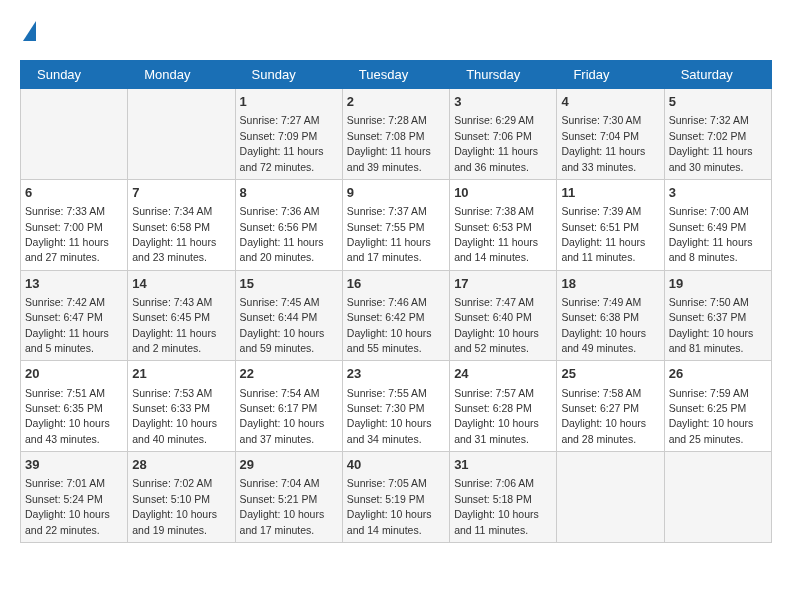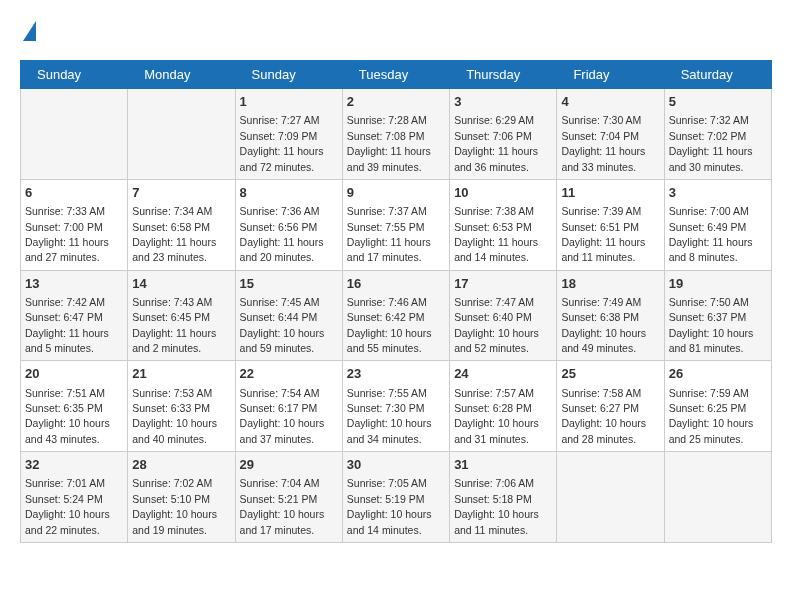--- a/index.html
+++ b/index.html
@@ -137,22 +137,22 @@
       <tr>
         <td><span class="day-num">20</span><span class="cell-text">Sunrise: 7:51 AM</span><br><span class="cell-text">Sunset: 6:35 PM</span><br><span class="cell-text">Daylight: 10 hours and 43 minutes.</span></td>
         <td><span class="day-num">21</span><span class="cell-text">Sunrise: 7:53 AM</span><br><span class="cell-text">Sunset: 6:33 PM</span><br><span class="cell-text">Daylight: 10 hours and 40 minutes.</span></td>
         <td><span class="day-num">22</span><span class="cell-text">Sunrise: 7:54 AM</span><br><span class="cell-text">Sunset: 6:17 PM</span><br><span class="cell-text">Daylight: 10 hours and 37 minutes.</span></td>
         <td><span class="day-num">23</span><span class="cell-text">Sunrise: 7:55 AM</span><br><span class="cell-text">Sunset: 7:30 PM</span><br><span class="cell-text">Daylight: 10 hours and 34 minutes.</span></td>
         <td><span class="day-num">24</span><span class="cell-text">Sunrise: 7:57 AM</span><br><span class="cell-text">Sunset: 6:28 PM</span><br><span class="cell-text">Daylight: 10 hours and 31 minutes.</span></td>
         <td><span class="day-num">25</span><span class="cell-text">Sunrise: 7:58 AM</span><br><span class="cell-text">Sunset: 6:27 PM</span><br><span class="cell-text">Daylight: 10 hours and 28 minutes.</span></td>
         <td><span class="day-num">26</span><span class="cell-text">Sunrise: 7:59 AM</span><br><span class="cell-text">Sunset: 6:25 PM</span><br><span class="cell-text">Daylight: 10 hours and 25 minutes.</span></td>
       </tr>
       <tr>
-        <td><span class="day-num">32</span><span class="cell-text">Sunrise: 7:01 AM</span><br><span class="cell-text">Sunset: 5:24 PM</span><br><span class="cell-text">Daylight: 10 hours and 22 minutes.</span></td>
+        <td><span class="day-num">39</span><span class="cell-text">Sunrise: 7:01 AM</span><br><span class="cell-text">Sunset: 5:24 PM</span><br><span class="cell-text">Daylight: 10 hours and 22 minutes.</span></td>
         <td><span class="day-num">28</span><span class="cell-text">Sunrise: 7:02 AM</span><br><span class="cell-text">Sunset: 5:10 PM</span><br><span class="cell-text">Daylight: 10 hours and 19 minutes.</span></td>
         <td><span class="day-num">29</span><span class="cell-text">Sunrise: 7:04 AM</span><br><span class="cell-text">Sunset: 5:21 PM</span><br><span class="cell-text">Daylight: 10 hours and 17 minutes.</span></td>
-        <td><span class="day-num">30</span><span class="cell-text">Sunrise: 7:05 AM</span><br><span class="cell-text">Sunset: 5:19 PM</span><br><span class="cell-text">Daylight: 10 hours and 14 minutes.</span></td>
+        <td><span class="day-num">40</span><span class="cell-text">Sunrise: 7:05 AM</span><br><span class="cell-text">Sunset: 5:19 PM</span><br><span class="cell-text">Daylight: 10 hours and 14 minutes.</span></td>
         <td><span class="day-num">31</span><span class="cell-text">Sunrise: 7:06 AM</span><br><span class="cell-text">Sunset: 5:18 PM</span><br><span class="cell-text">Daylight: 10 hours and 11 minutes.</span></td>
         <td style="min-height: 80px;">&nbsp;</td>
         <td style="min-height: 80px;">&nbsp;</td>
       </tr>
     </tbody>
 </table>
 
 </body></html>

